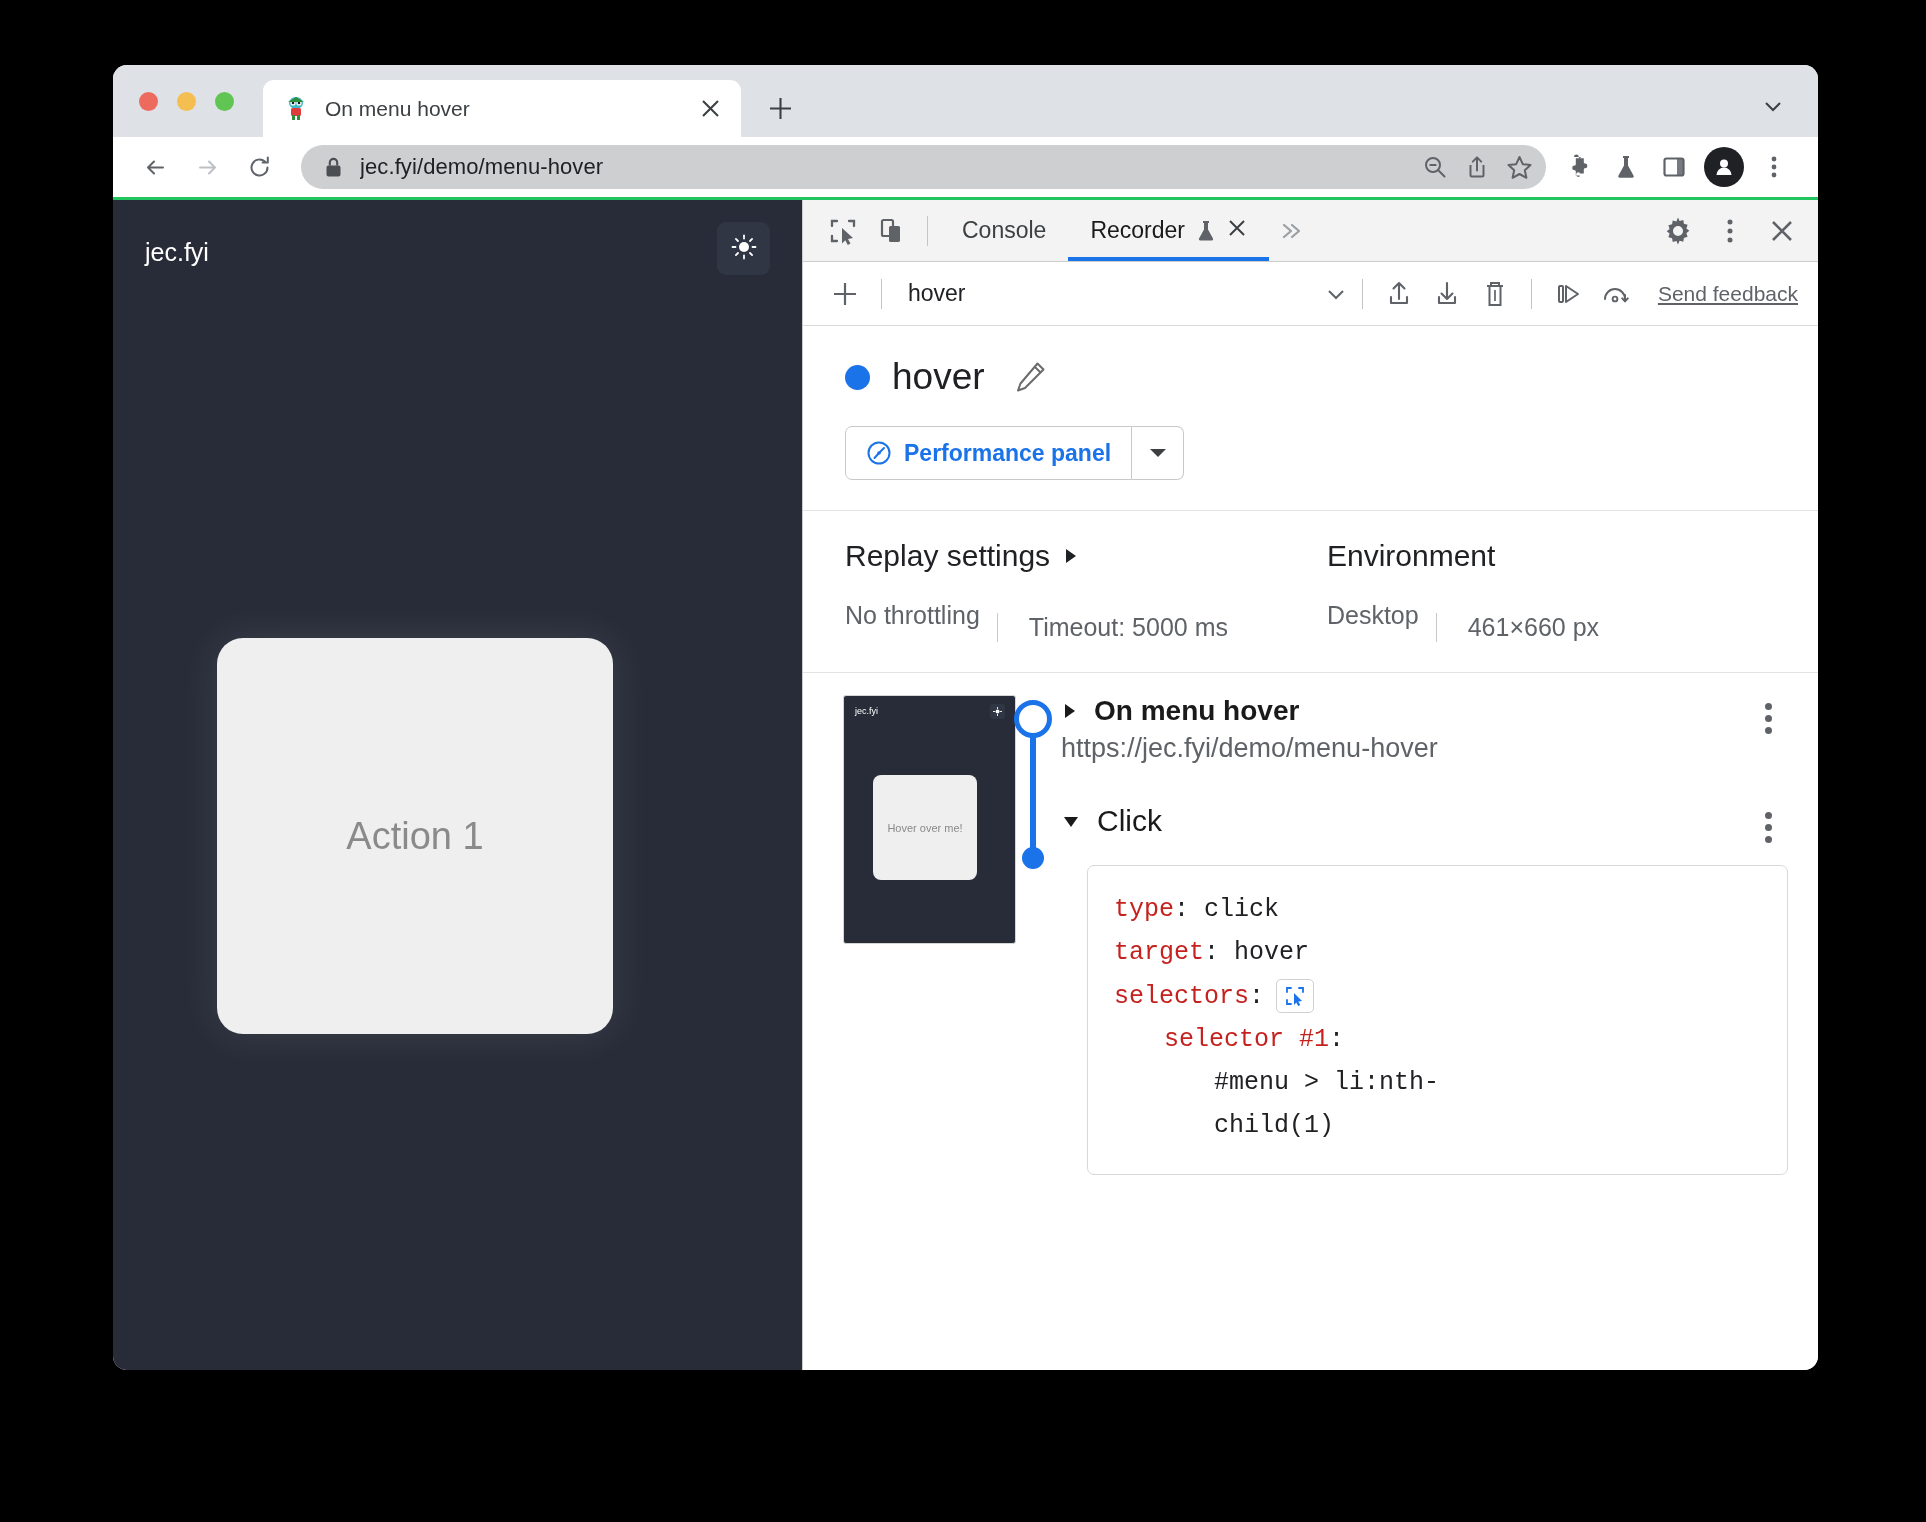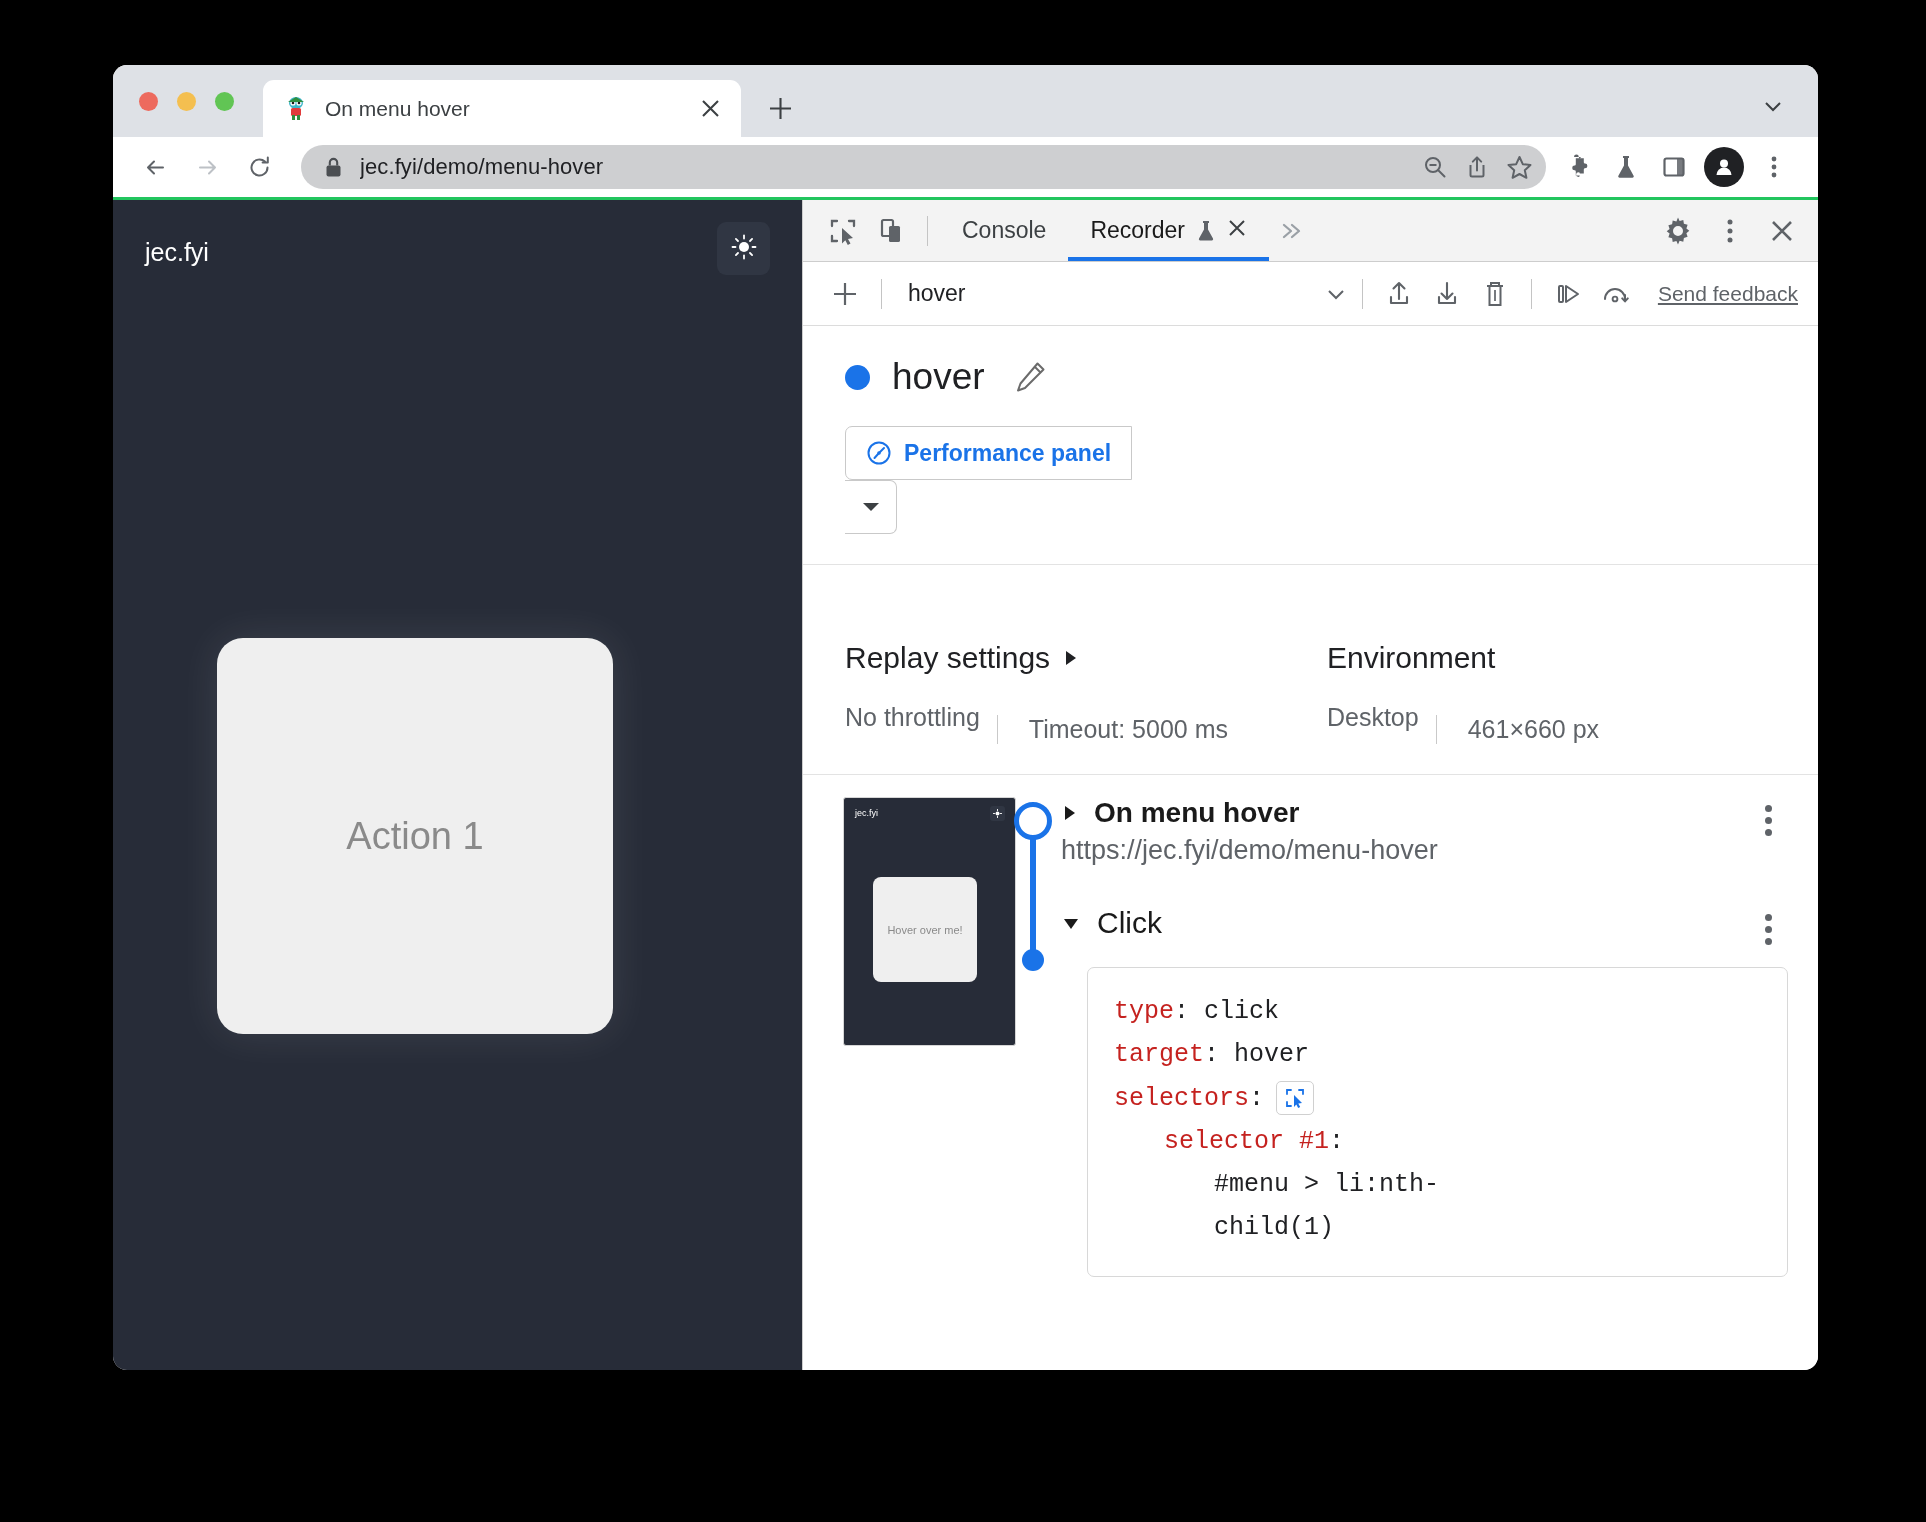--- a/index.html
+++ b/index.html
@@ -243,21 +243,21 @@
   }
   .rec-title-row {
     display: flex; align-items: center; gap: 22px;
     margin-bottom: 28px;
   }
   .rec-bullet { width: 25px; height: 25px; border-radius: 50%; background: #1a73e8; flex: 0 0 auto;}
   .rec-title { font-size: 37px; color: #202124; font-weight: 400; }
   .rec-pencil { color: #6b6b6b; display: flex; margin-left: 6px;}
 
   .rec-actions { display: flex; align-items: center; gap: 26px; }
-  .btn-group { display: flex; align-items: stretch; flex-direction: column; }
+  .btn-group { display: flex; align-items: stretch; }
   .btn-outline {
     height: 54px;
     border: 1px solid #c9c9c9;
     border-radius: 7px 0 0 7px;
     background: #fff;
     display: flex; align-items: center; gap: 12px;
     padding: 0 20px;
     color: #1a73e8; font-size: 23px; font-weight: 700;
   }
   .btn-outline-caret {
@@ -292,21 +292,20 @@
     border-bottom: 1px solid #e3e3e3;
     flex: 0 0 auto;
     gap: 0;
   }
   .settings-col { flex: 0 0 auto; }
   .settings-col.env { margin-left: 82px; }
   .settings-head {
     font-size: 30px; color: #202124; font-weight: 400;
     display: flex; align-items: center; gap: 13px;
     margin-bottom: 16px;
-    margin-top: 48px;
   }
   .settings-sub { display: flex; align-items: center; font-size: 25px; color: #5f6368; }
   .settings-sub .piece { padding-right: 17px; }
   .settings-sub .piece + .piece { padding-left: 31px; border-left: 1px solid #c9c9c9; margin-top: 24px; }
 
   
   .steps {
     flex: 1 1 auto;
     display: flex;
     padding: 22px 0 0 0;

